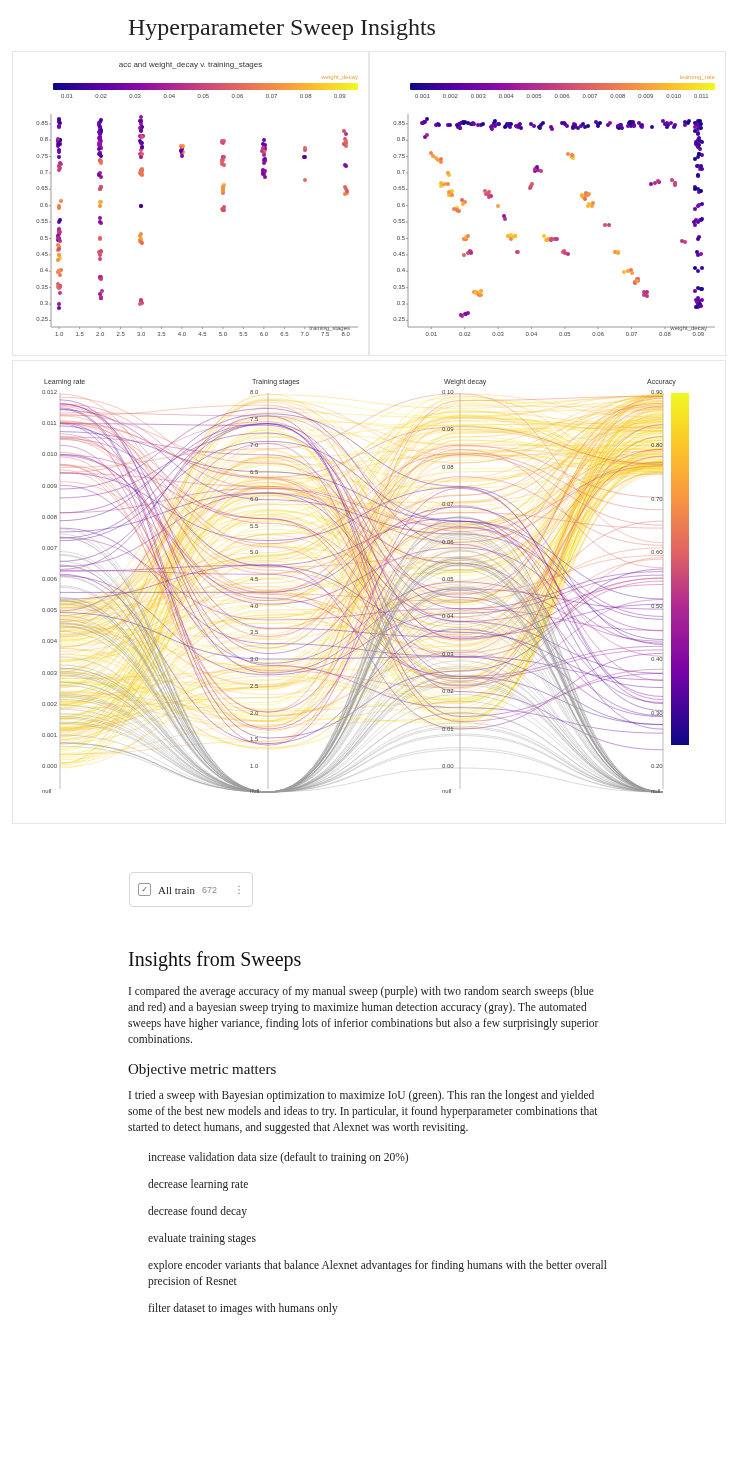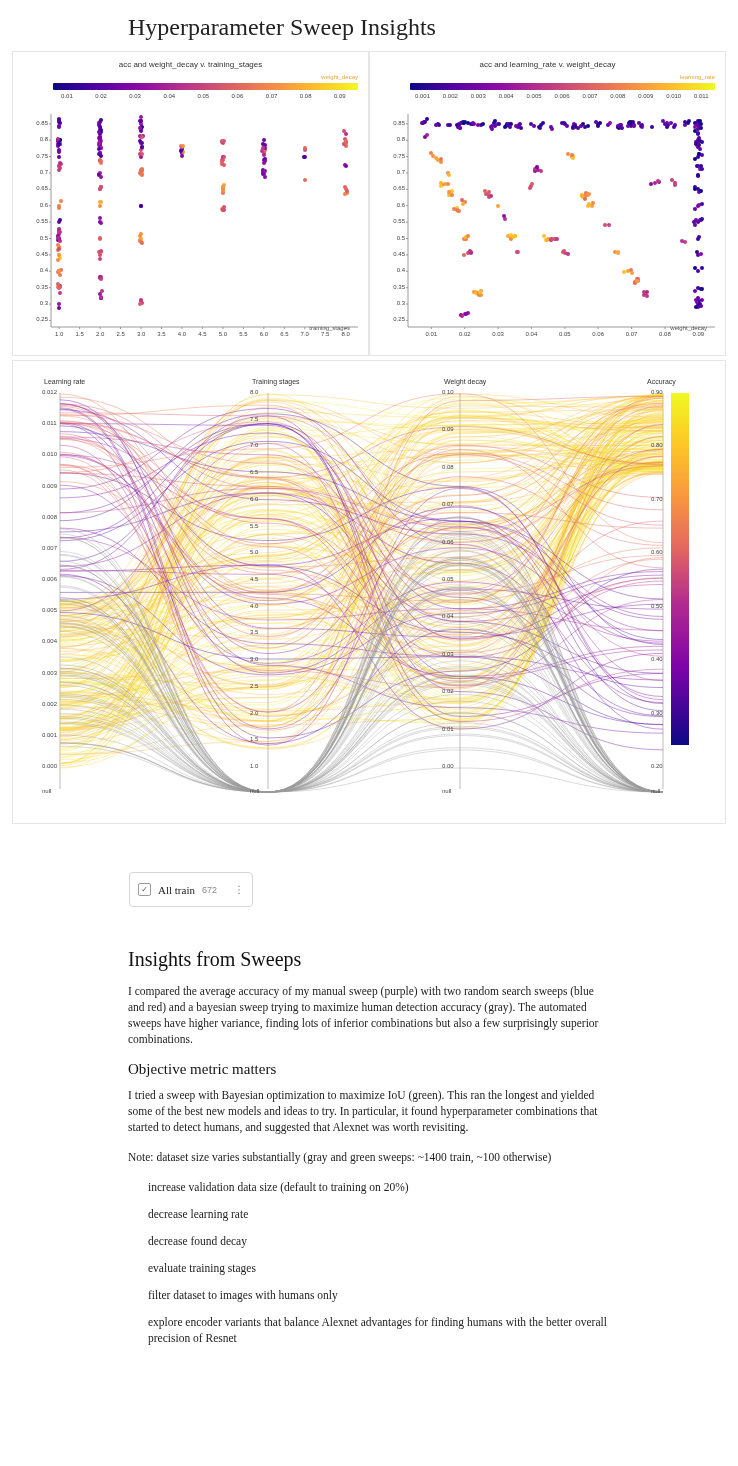--- a/index.html
+++ b/index.html
@@ -375,21 +375,20 @@
         <div class="tick" style="left: 18px; top: 133.369px; width: 17px; text-align: right;">0.65</div>
         <div class="tick" style="left: 18px; top: 116.985px; width: 17px; text-align: right;">0.7</div>
         <div class="tick" style="left: 18px; top: 100.6px; width: 17px; text-align: right;">0.75</div>
         <div class="tick" style="left: 18px; top: 84.2154px; width: 17px; text-align: right;">0.8</div>
         <div class="tick" style="left: 18px; top: 67.8308px; width: 17px; text-align: right;">0.85</div>
       </div>
     <div class="axis-name" style="right:18px;bottom:24px;">training_stages</div>
   </div>
 
   <div class="chart-box" id="chart2" style="width:357px;height:305px;margin-left:0;">
-    <div class="chart-title">acc and learning_rate v. weight_decay</div>
     <div class="cbar-label" style="right:10px;top:22px;">learning_rate</div>
     <div class="cbar" style="left:40px;right:10px;top:31px;background:linear-gradient(90deg,#0d0887,#5302a3,#8b0aa5,#b83289,#db5c68,#f48849,#febd2a,#f0f921);"></div>
     <div id="c2-cbticks">
         <div class="tick" style="left: 44.9545px; top: 41px;">0.001</div>
         <div class="tick" style="left: 72.8636px; top: 41px;">0.002</div>
         <div class="tick" style="left: 100.773px; top: 41px;">0.003</div>
         <div class="tick" style="left: 128.682px; top: 41px;">0.004</div>
         <div class="tick" style="left: 156.591px; top: 41px;">0.005</div>
         <div class="tick" style="left: 184.5px; top: 41px;">0.006</div>
         <div class="tick" style="left: 212.409px; top: 41px;">0.007</div>
@@ -1181,22 +1180,21 @@
   <span class="runs-label">All train</span>
   <span class="runs-count">672</span>
   <span class="kebab">⋮</span>
 </div>
 
 <div class="prose" style="top:948px;">
   <h2 class="sec">Insights from Sweeps</h2>
   <p class="para">I compared the average accuracy of my manual sweep (purple) with two random search sweeps (blue and red) and a bayesian sweep trying to maximize human detection accuracy (gray). The automated sweeps have higher variance, finding lots of inferior combinations but also a few surprisingly superior combinations.</p>
   <h3 class="sub">Objective metric matters</h3>
   <p class="para">I tried a sweep with Bayesian optimization to maximize IoU (green). This ran the longest and yielded some of the best new models and ideas to try. In particular, it found hyperparameter combinations that started to detect humans, and suggested that Alexnet was worth revisiting.</p>
-  <p class="para">Note: dataset size varies substantially (gray and green sweeps: ~1400 train, ~100 otherwise)</p>
   <ul class="steps" id="steps-list">
       <li>increase validation data size (default to training on 20%)</li>
       <li>decrease learning rate</li>
       <li>decrease found decay</li>
       <li>evaluate training stages</li>
+      <li>explore encoder variants that balance Alexnet advantages for finding humans with the better overall precision of Resnet</li>
       <li>filter dataset to images with humans only</li>
-      <li>explore encoder variants that balance Alexnet advantages for finding humans with the better overall precision of Resnet</li>
     </ul>
 </div>
 
 </body></html>

